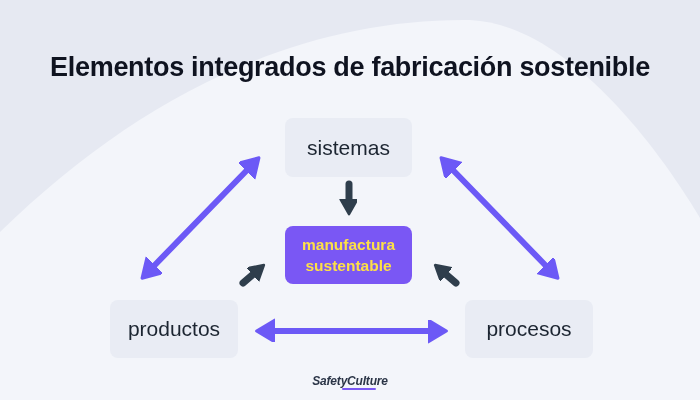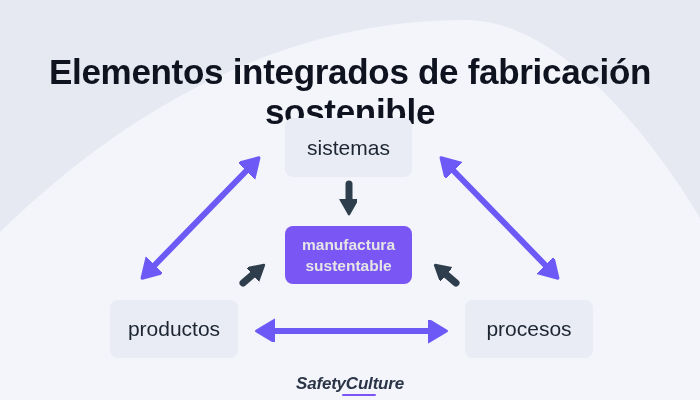--- a/index.html
+++ b/index.html
@@ -14,21 +14,21 @@
   .bg-svg, .arrow-layer {
     position: absolute;
     left: 0; top: 0;
     width: 700px; height: 400px;
   }
   .title {
     position: absolute;
     left: 0; right: 0;
     top: 52px;
     text-align: center;
-    font-size: 35px;
+    font-size: 27px;
     font-weight: bold;
     letter-spacing: -0.3px;
     color: #0f1320;
     z-index: 3;
   }
   .node {
     position: absolute;
     display: flex;
     align-items: center;
     justify-content: center;
@@ -40,41 +40,41 @@
   }
   .node-sistemas  { left: 285px; top: 118px; width: 127px; height: 59px; }
   .node-productos { left: 110px; top: 300px; width: 128px; height: 58px; }
   .node-procesos  { left: 465px; top: 300px; width: 128px; height: 58px; }
   .node-center {
     position: absolute;
     left: 285px; top: 226px; width: 127px; height: 58px;
     display: flex; align-items: center; justify-content: center;
     background: #7a57f4;
     border-radius: 8px;
-    color: #e5e5e5;
+    color: #fde047;
     font-size: 15.5px;
     font-weight: bold;
     text-align: center;
     line-height: 21px;
     padding: 0 14px;
     box-sizing: border-box;
     z-index: 3;
   }
   .arrow-layer { z-index: 2; }
   .logo {
     position: absolute;
     left: 0; right: 0;
     top: 374px;
     display: flex;
     flex-direction: column;
     align-items: center;
     z-index: 3;
   }
   .logo-text {
-    font-size: 17px;
+    font-size: 12px;
     font-weight: bold;
     font-style: italic;
     letter-spacing: -0.2px;
     color: #2b3547;
   }
   .logo-underline {
     width: 34px;
     height: 2px;
     background: #7a57f4;
     border-radius: 1px;

